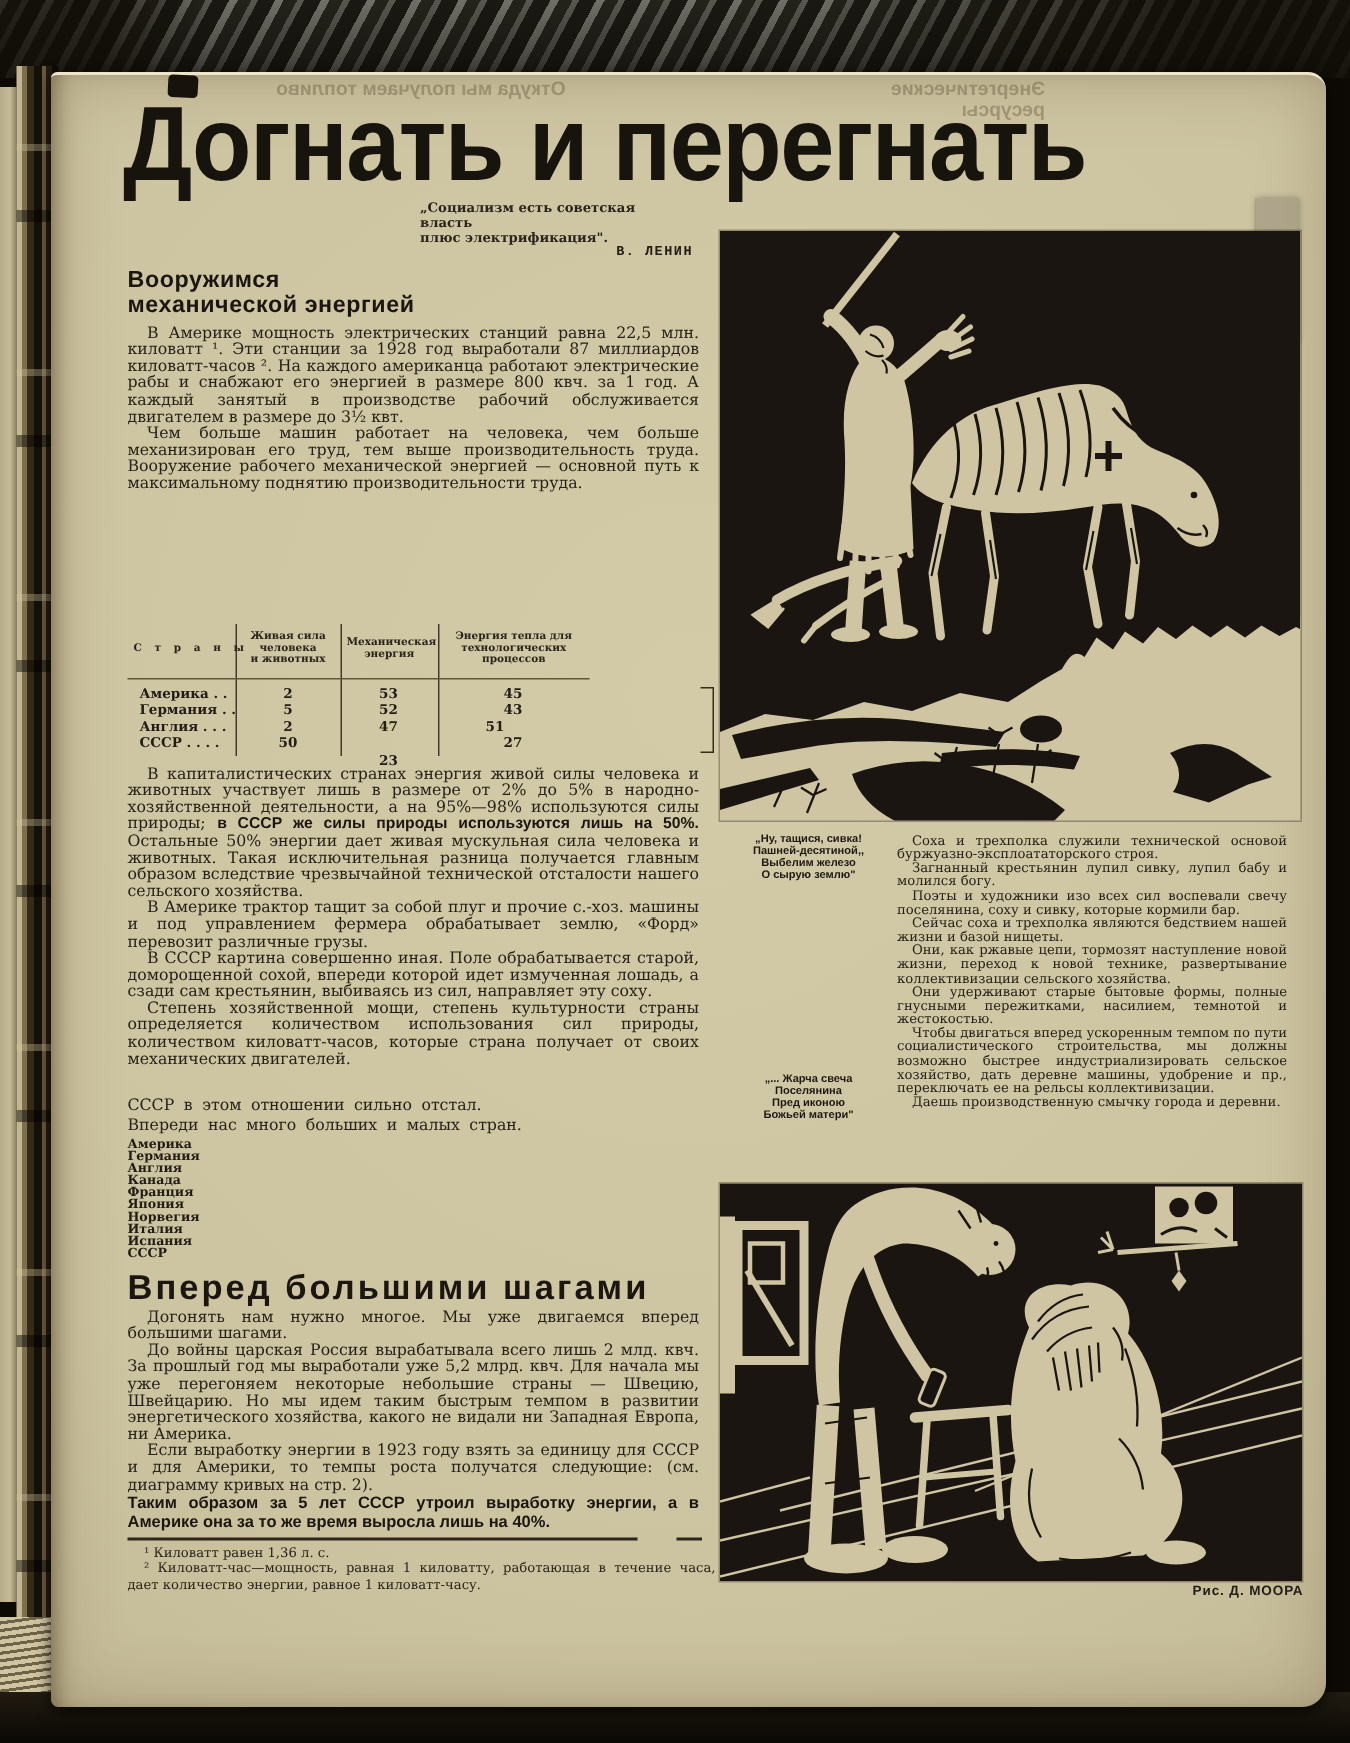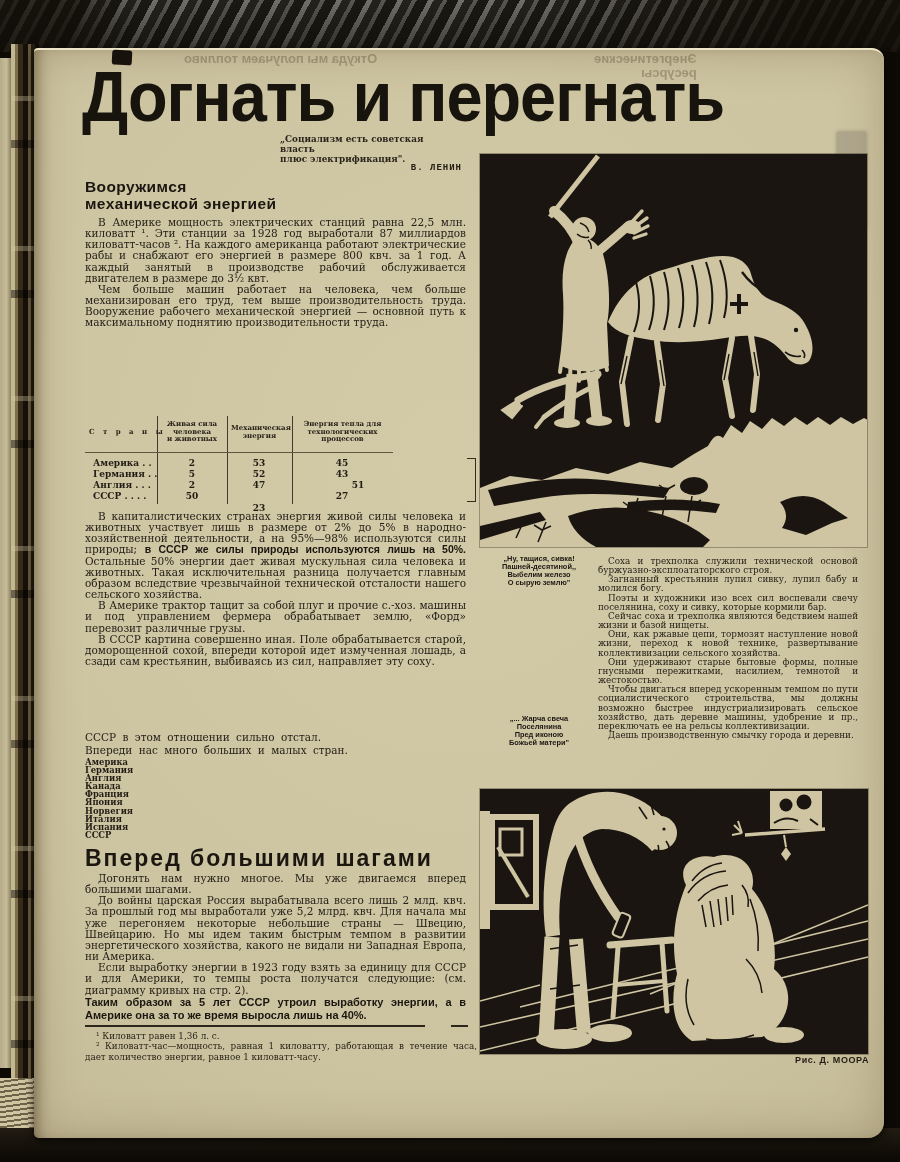--- a/index.html
+++ b/index.html
@@ -125,34 +125,35 @@
     <div class="tr" style="left:8px;top:75px;">СССР . . . .</div>
 
     <div class="td" style="left:87px;top:42px;">2</div>
     <div class="td" style="left:154px;top:42px;">53</div>
     <div class="td" style="left:237px;top:42px;">45</div>
     <div class="td" style="left:87px;top:53px;">5</div>
     <div class="td" style="left:154px;top:53px;">52</div>
     <div class="td" style="left:237px;top:53px;">43</div>
     <div class="td" style="left:87px;top:64px;">2</div>
     <div class="td" style="left:154px;top:64px;">47</div>
-    <div class="td" style="left:253px;top:64px;">51</div>
+    <div class="td" style="left:225px;top:64px;">51</div>
     <div class="td" style="left:87px;top:75px;text-align:center;">50</div>
     <div class="td" style="left:154px;top:75px;margin-top:12px;">23</div>
     <div class="td" style="left:237px;top:75px;">27</div>
 
     <div class="bracket"></div>
     <div class="total pre">ВСЕГО
 100%</div>
   </div>
 
   <div class="abs col" style="left:51px;top:461px;">
     <p><span>В капиталистических странах энергия живой силы человека и животных участвует лишь в размере от 2% до 5% в народно-хозяйственной деятельности, а на 95%—98% используются силы природы; </span><span class="bold-sans">в СССР же силы природы используются лишь на 50%.</span><span> Остальные 50% энергии дает живая мускульная сила человека и животных. Такая исключительная разница получается главным образом вследствие чрезвычайной технической отсталости нашего сельского хозяйства.</span></p>
     <p>В Америке трактор тащит за собой плуг и прочие с.-хоз. машины и под управлением фермера обрабатывает землю, «Форд» перевозит различные грузы.</p>
     <p>В СССР картина совершенно иная. Поле обрабатывается старой, доморощенной сохой, впереди которой идет измученная лошадь, а сзади сам крестьянин, выбиваясь из сил, направляет эту соху.</p>
+    <p>Степень хозяйственной мощи, степень культурности страны определяется количеством использования сил природы, количеством киловатт-часов, которые страна получает от своих механических двигателей.</p>
   </div>
 
   <div class="abs standalone">
     <div>СССР в этом отношении сильно отстал.</div>
     <div>Впереди нас много больших и малых стран.</div>
   </div>
 
   <div class="abs countries">
     <div>Америка</div>
     <div>Германия</div>

